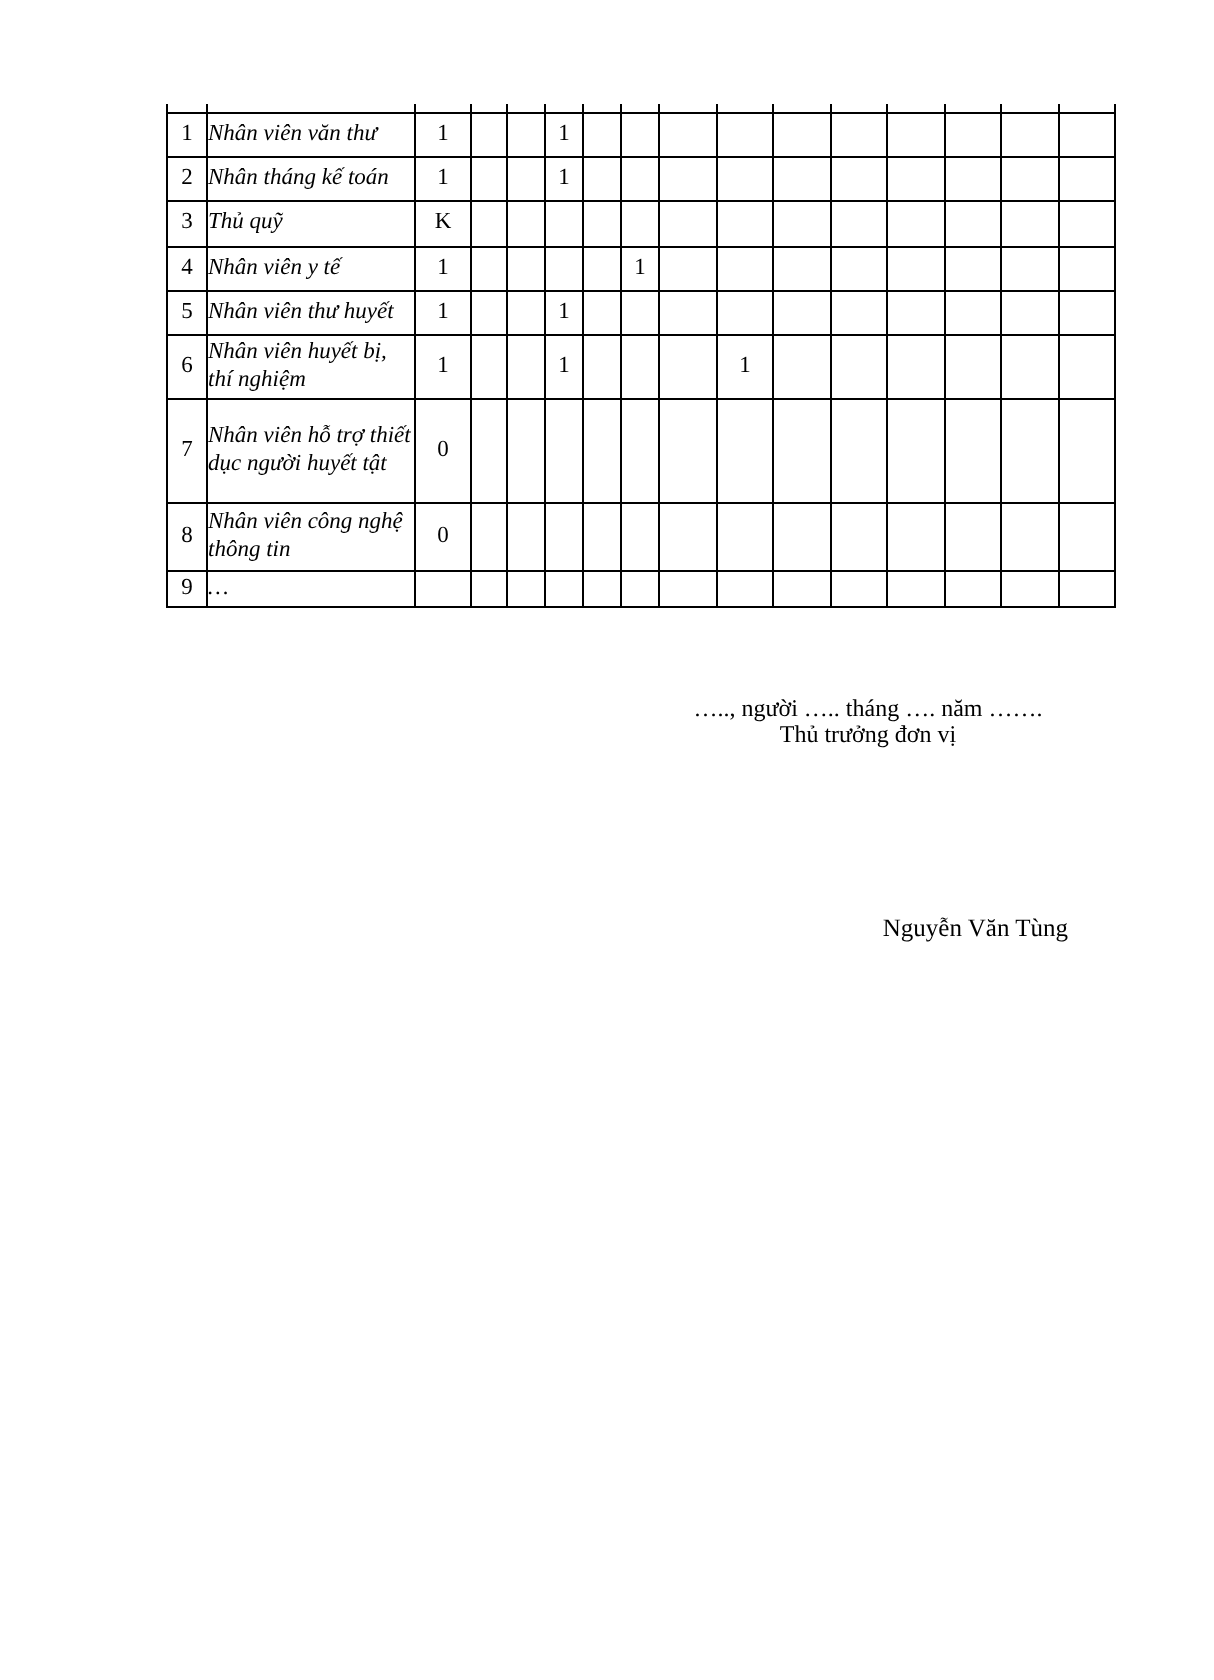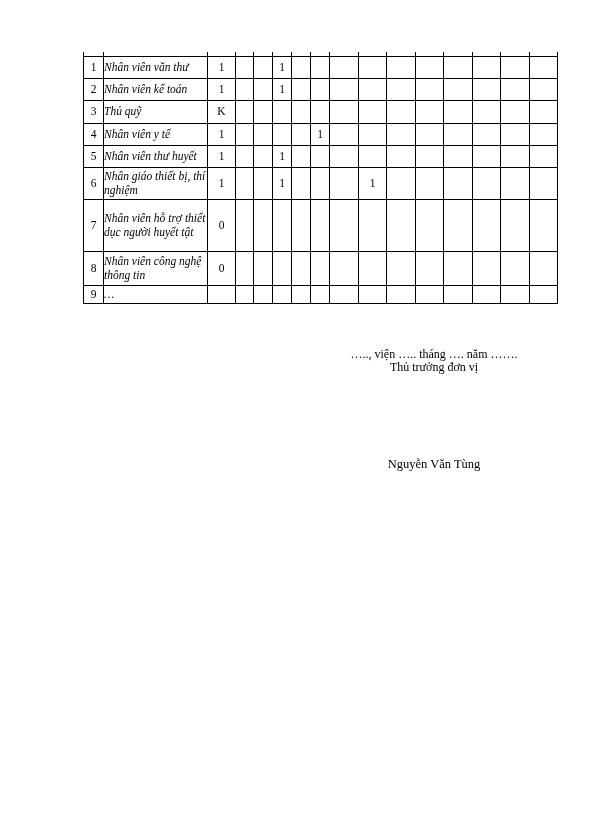--- a/index.html
+++ b/index.html
@@ -42,21 +42,21 @@
     left: 334px; top: 348px;
     width: 200px;
     text-align: center;
     font-size: 12px;
     line-height: 13px;
   }
   .sig-name {
     position: absolute;
     left: 334px; top: 457px;
     width: 200px;
-    text-align: center;
+    text-align: right;
     font-size: 12.5px;
   }
 </style>
 </head>
 <body>
 
 <div class="page">
 
   <table class="staff">
     <colgroup>
@@ -109,21 +109,21 @@
           <td class="val"></td>
           <td class="val"></td>
           <td class="val"></td>
           <td class="val"></td>
           <td class="val"></td>
           <td class="val"></td>
           <td class="val"></td>
         </tr>
         <tr style="height: 22px;">
           <td class="num">2</td>
-          <td class="name">Nhân viên kế toán</td>
+          <td class="name">Nhân tháng kế toán</td>
           <td class="val">1</td>
           <td class="val"></td>
           <td class="val"></td>
           <td class="val">1</td>
           <td class="val"></td>
           <td class="val"></td>
           <td class="val"></td>
           <td class="val"></td>
           <td class="val"></td>
           <td class="val"></td>
@@ -181,21 +181,21 @@
           <td class="val"></td>
           <td class="val"></td>
           <td class="val"></td>
           <td class="val"></td>
           <td class="val"></td>
           <td class="val"></td>
           <td class="val"></td>
         </tr>
         <tr style="height: 32px;">
           <td class="num">6</td>
-          <td class="name">Nhân giáo thiết bị, thí nghiệm</td>
+          <td class="name">Nhân viên huyết bị, thí nghiệm</td>
           <td class="val">1</td>
           <td class="val"></td>
           <td class="val"></td>
           <td class="val">1</td>
           <td class="val"></td>
           <td class="val"></td>
           <td class="val"></td>
           <td class="val">1</td>
           <td class="val"></td>
           <td class="val"></td>
@@ -255,19 +255,19 @@
           <td class="val"></td>
           <td class="val"></td>
           <td class="val"></td>
           <td class="val"></td>
           <td class="val"></td>
         </tr>
       </tbody>
   </table>
 
   <div class="sig-block">
-    <div>….., viện ….. tháng …. năm …….</div>
+    <div>….., người ….. tháng …. năm …….</div>
     <div>Thủ trưởng đơn vị</div>
   </div>
 
   <div class="sig-name">Nguyễn Văn Tùng</div>
 
 </div>
 
 </body></html>

